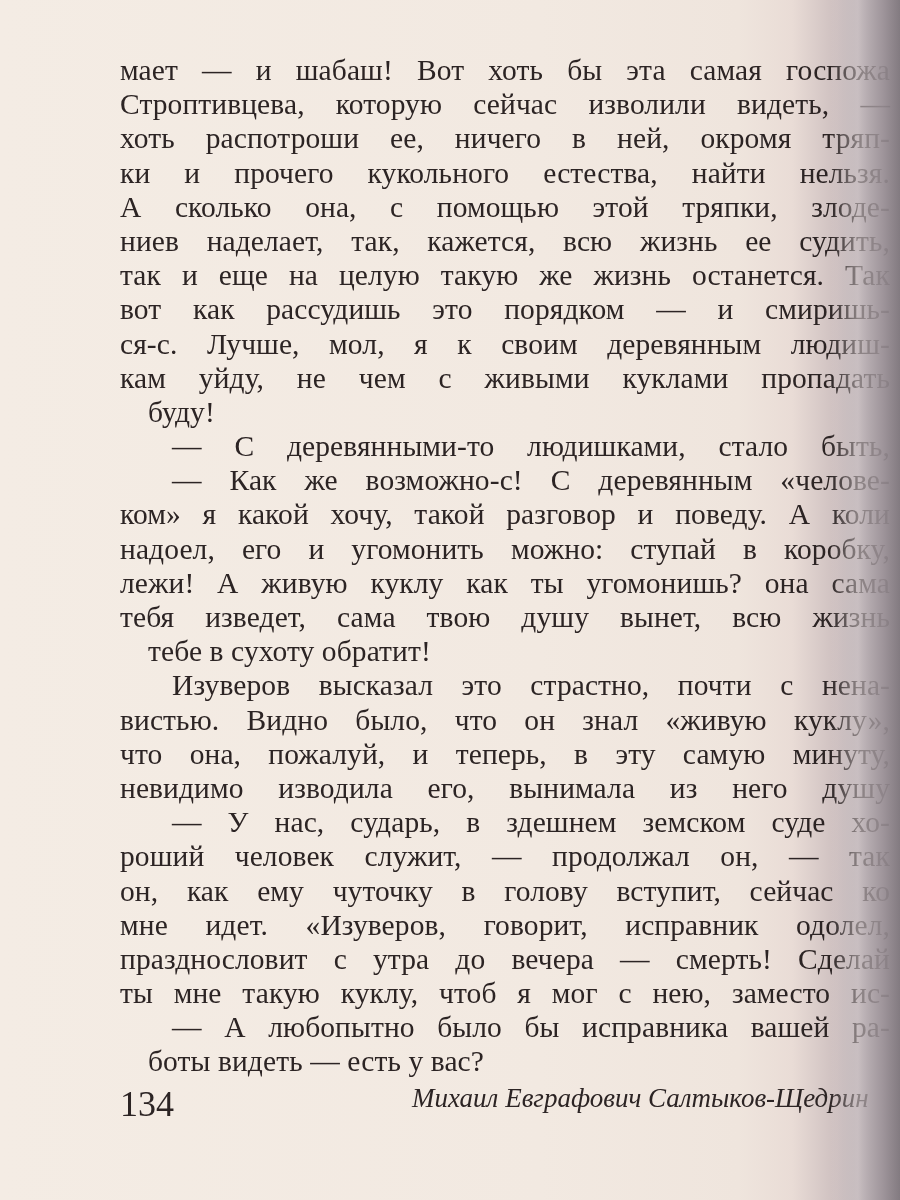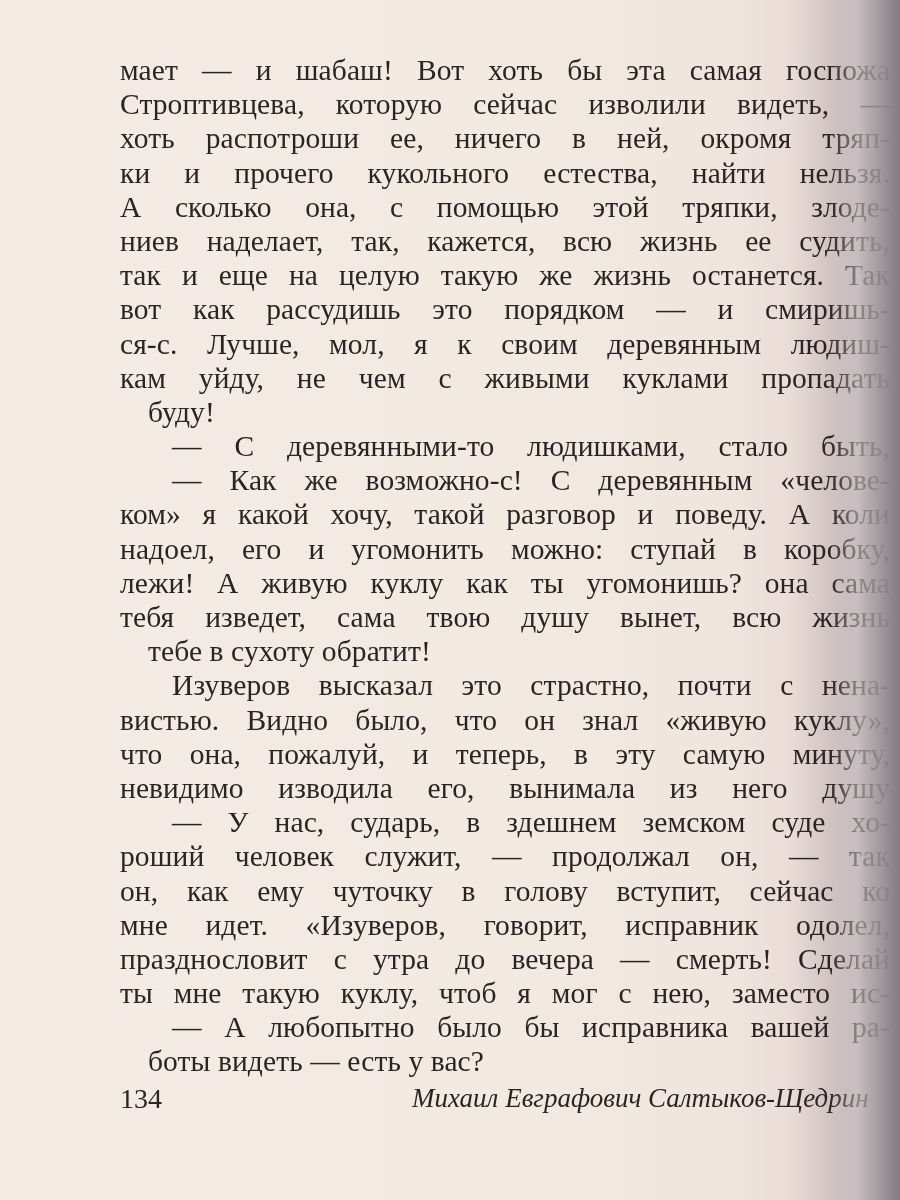--- a/index.html
+++ b/index.html
@@ -63,21 +63,21 @@
       top: 1083px;
       width: 780px;
       height: 40px;
       font-family: "Liberation Serif", "DejaVu Serif", serif;
       color: #2c2424;
     }
     .page-number {
       position: absolute;
       left: 0;
       top: 0;
-      font-size: 28px;
+      font-size: 36px;
     }
     .running-author {
       position: absolute;
       left: 292px;
       top: 0;
       font-size: 27px;
       font-style: italic;
       white-space: nowrap;
     }
   </style>

